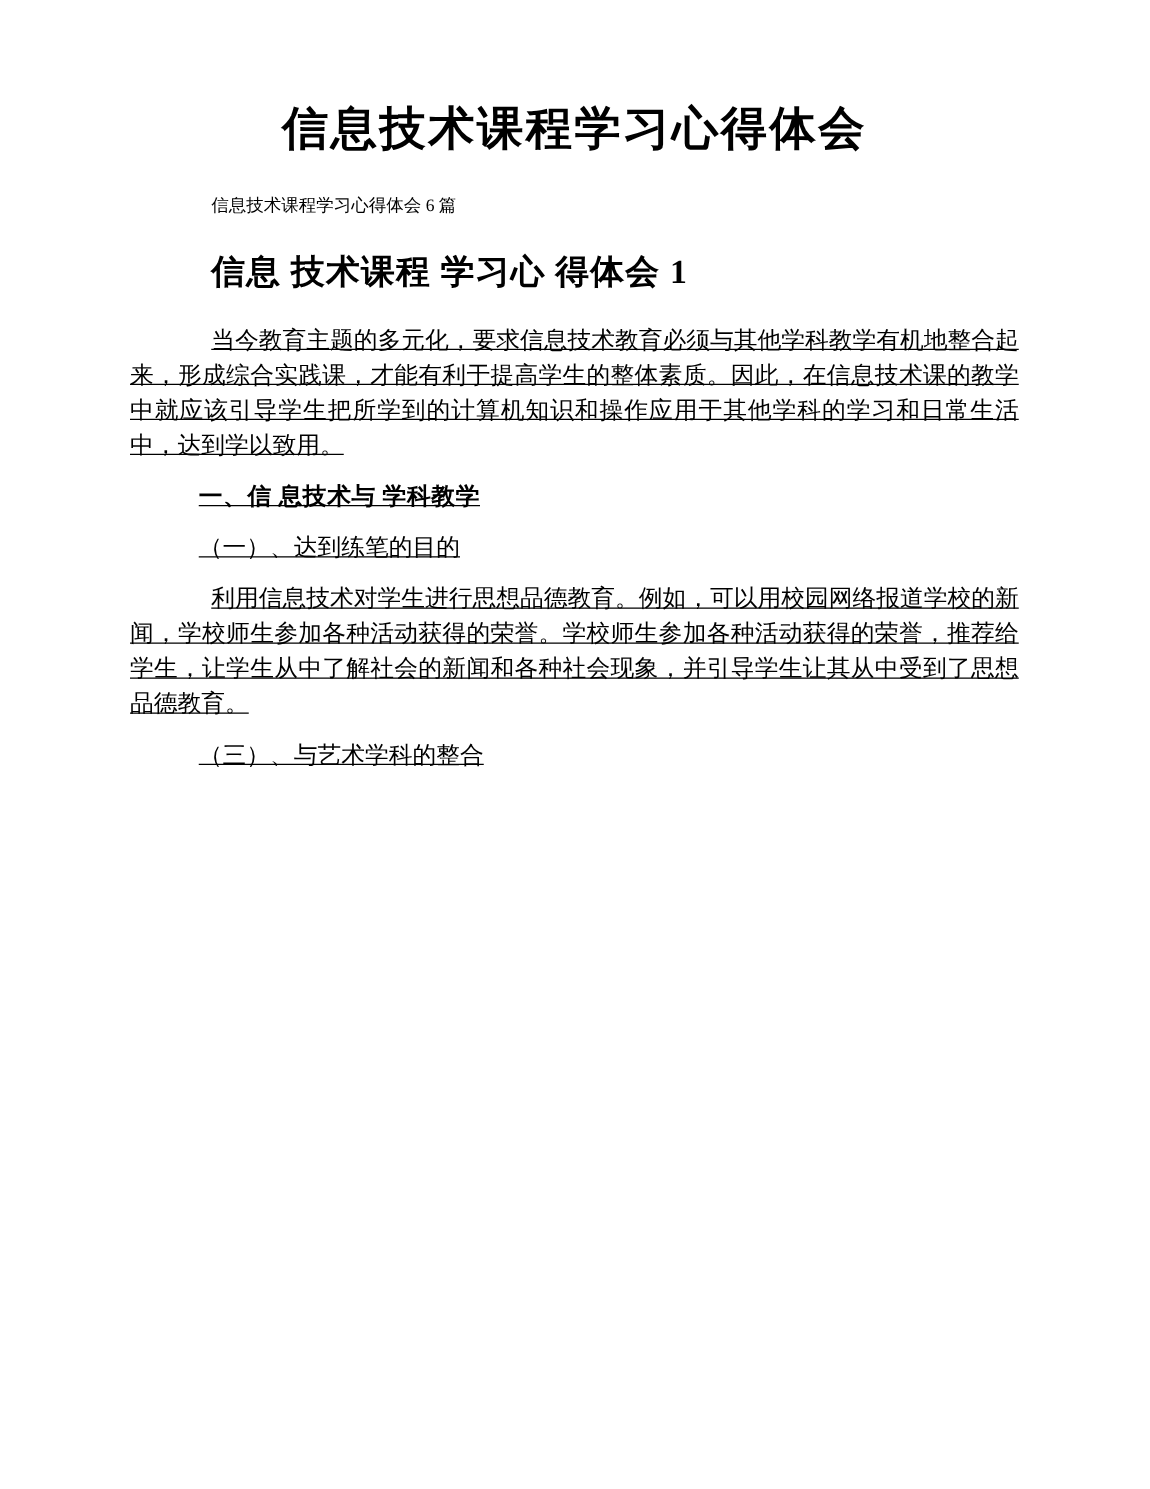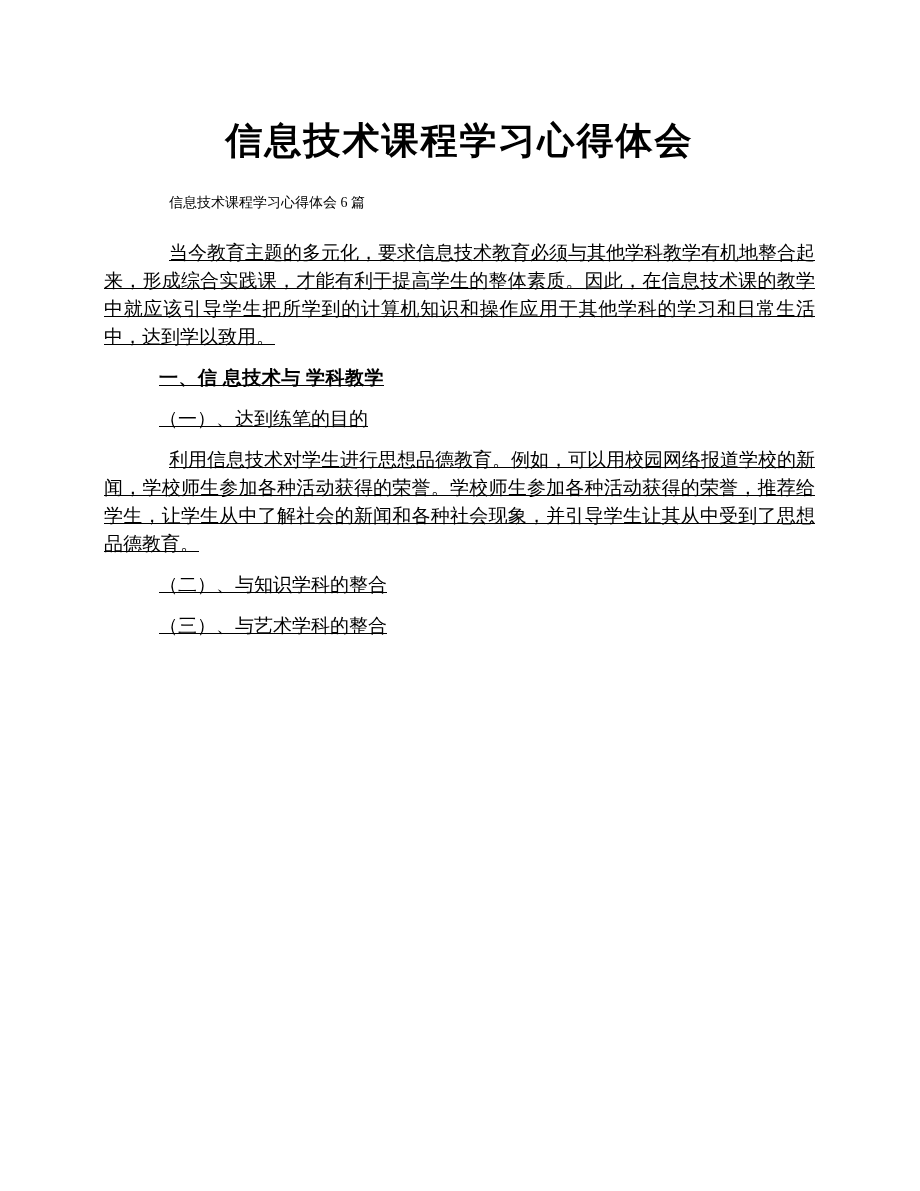--- a/index.html
+++ b/index.html
@@ -10,21 +10,21 @@
     color: #000000;
   }
   .page {
     position: relative;
     width: 920px;
     height: 1191px;
     background: #ffffff;
     overflow: hidden;
   }
   .content {
-    padding: 120px 105px 0 104px;
+    padding: 83px 105px 0 104px;
   }
   .doc-title {
     margin: 0;
     font-size: 37px;
     line-height: 42px;
     font-weight: bold;
     text-align: center;
     letter-spacing: 2px;
   }
   .doc-subtitle {
@@ -67,22 +67,22 @@
     text-align: left;
   }
 </style>
 </head>
 <body>
 
 <div class="page">
   <div class="content">
     <h1 class="doc-title">信息技术课程学习心得体会</h1>
     <p class="doc-subtitle">信息技术课程学习心得体会 6 篇</p>
+    <h2 class="section-title">信息 技术课程 学习心 得体会 1</h2>
     <div class="doc-body">
         <p class="para">当今教育主题的多元化，要求信息技术教育必须与其他学科教学有机地整合起来，形成综合实践课，才能有利于提高学生的整体素质。因此，在信息技术课的教学中就应该引导学生把所学到的计算机知识和操作应用于其他学科的学习和日常生活中，达到学以致用。</p>
         <p class="h3-heading">一、信 息技术与 学科教学</p>
         <p class="sub-heading">（一）、达到练笔的目的</p>
         <p class="para">利用信息技术对学生进行思想品德教育。例如，可以用校园网络报道学校的新闻，学校师生参加各种活动获得的荣誉。学校师生参加各种活动获得的荣誉，推荐给学生，让学生从中了解社会的新闻和各种社会现象，并引导学生让其从中受到了思想品德教育。</p>
-        <p class="sub-heading">（二）、与知识学科的整合</p>
         <p class="sub-heading">（三）、与艺术学科的整合</p>
       </div>
   </div>
 </div>
 
 </body></html>

